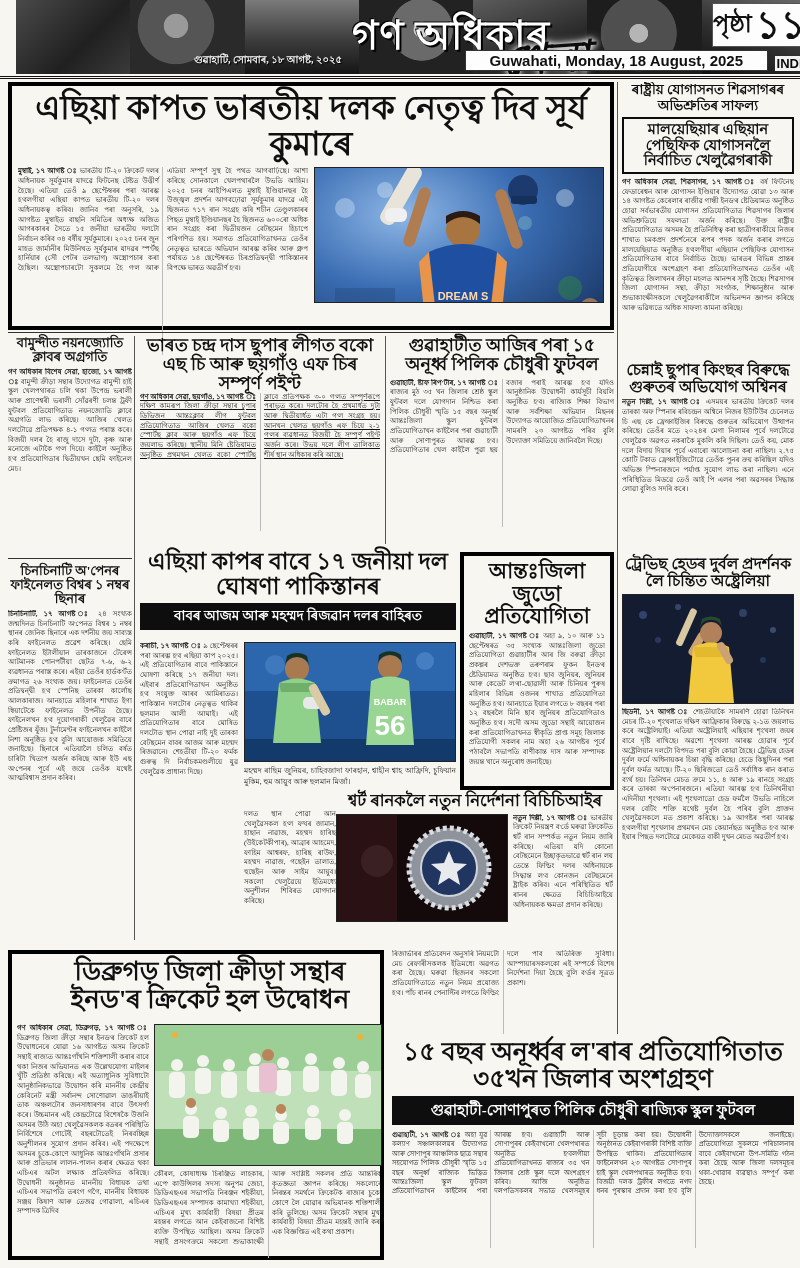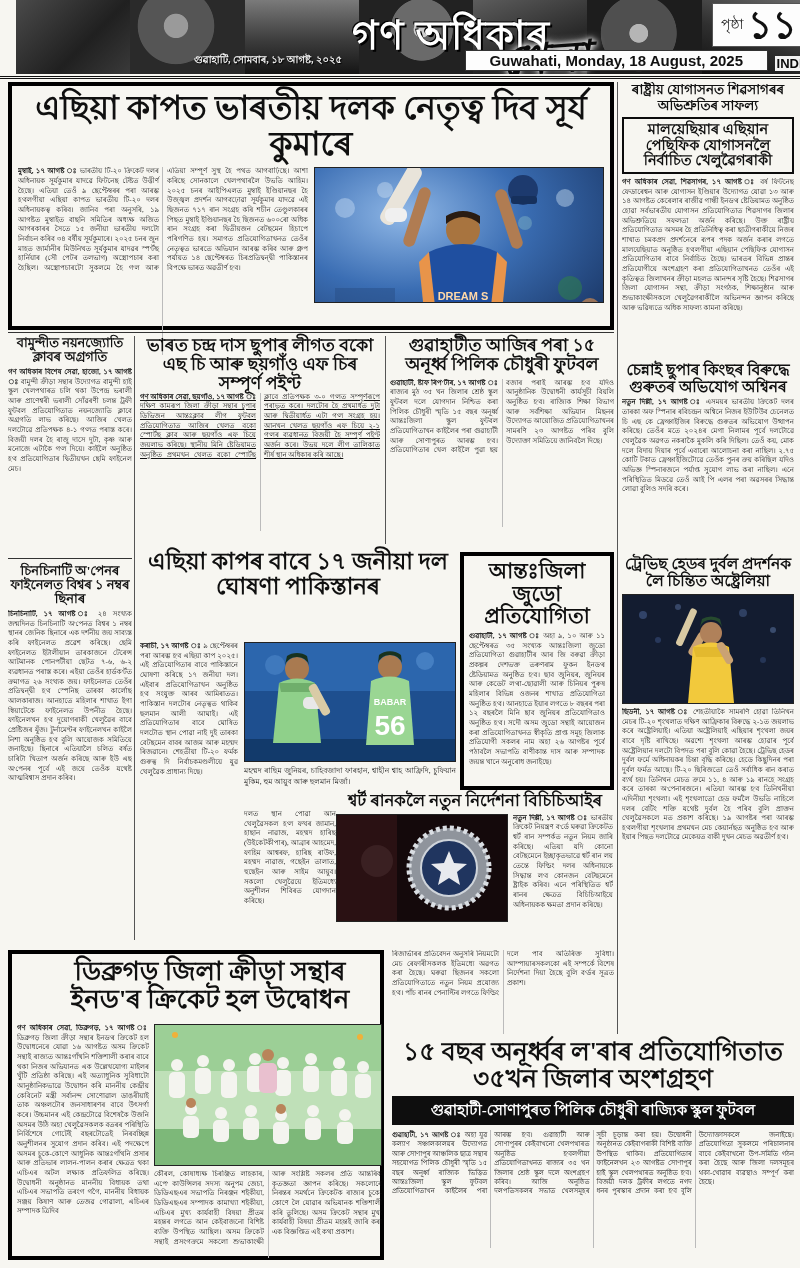--- a/index.html
+++ b/index.html
@@ -31,21 +31,21 @@
     text-shadow:0 0 5px #ffffff,0 0 10px #ffffff; transform:rotate(-4deg);
   }
   .mast-date-as {
     position:absolute; left:178px; top:52px; color:#f4f4f4; font-size:10px; font-weight:bold;
     text-shadow:1px 1px 1px #000;
   }
   .page-no-box {
     position:absolute; right:10px; top:3px; width:94px; height:44px; background:#fdfdfd;
     display:flex; align-items:center; justify-content:center; gap:4px; border:1px solid #555;
   }
-  .page-no-box .lbl { font-size:14px; font-weight:normal; }
+  .page-no-box .lbl { font-size:24px; font-weight:bold; }
   .page-no-box .num { font-size:38px; font-weight:bold; line-height:1; }
   .date-en-box {
     position:absolute; right:48px; top:50px; background:#fdfdfd; border:1px solid #333;
     font-family:"Liberation Sans", sans-serif; font-size:15px; font-weight:bold; padding:1px 24px;
   }
   .corner-india {
     position:absolute; right:2px; top:56px; background:#f2f2f2; color:#0a0a0a;
     font-family:"Liberation Sans", sans-serif; font-weight:bold; font-size:13px; padding:0 2px;
   }
   .mast-rule { position:absolute; left:0; top:76px; width:800px; height:3px;
@@ -274,20 +274,21 @@
   <div class="abs u15-box">
     <div class="hl u15-hl">গুৱাহাটীত আজিৰ পৰা ১৫ অনূৰ্ধ্ব পিলিক চৌধুৰী ফুটবল</div>
     <div class="body-t cols2 u15-body">
       <b class="dl">গুৱাহাটী, ষ্টাফ ৰিপ'ৰ্টাৰ, ১৭ আগষ্ট ঃ</b>
       <span>ৰাজ্যৰ মুঠ ৩৫ খন জিলাৰ শ্ৰেষ্ঠ স্কুল ফুটবল দলে যোগদান নিশ্চিত কৰা পিলিক চৌধুৰী স্মৃতি ১৫ বছৰ অনূৰ্ধ্ব আন্তঃজিলা স্কুল ফুটবল প্ৰতিযোগিতাখন কাইলৈৰ পৰা গুৱাহাটী আৰু সোণাপুৰত আৰম্ভ হ'ব। প্ৰতিযোগিতাৰ খেল কাইলৈ পুৱা ছয় বজাৰ পৰাই আৰম্ভ হ'ব যদিও আনুষ্ঠানিক উদ্বোধনী কাৰ্যসূচী বিয়লি অনুষ্ঠিত হ'ব। ৰাজ্যিক শিক্ষা বিভাগ আৰু সৰ্বশিক্ষা অভিযান মিছনৰ উদ্যোগত আয়োজিত প্ৰতিযোগিতাখনৰ সামৰণি ২৩ আগষ্টত পৰিব বুলি উদ্যোক্তা সমিতিয়ে জানিবলৈ দিছে।</span>
     </div>
   </div>
 
   <div class="abs pak">
     <div class="hl pak-hl">এছিয়া কাপৰ বাবে ১৭ জনীয়া দল ঘোষণা পাকিস্তানৰ</div>
+    <div class="bar-rev pak-bar">বাবৰ আজম আৰু মহম্মদ ৰিজৱান দলৰ বাহিৰত</div>
     <div class="body-t pak-colA">
       <b class="dl">কৰাচী, ১৭ আগষ্ট ঃ</b>
       <span>৯ ছেপ্টেম্বৰৰ পৰা আৰম্ভ হ'ব এছিয়া কাপ ২০২৫। এই প্ৰতিযোগিতাৰ বাবে পাকিস্তানে ঘোষণা কৰিছে ১৭ জনীয়া দল। এইবাৰ প্ৰতিযোগিতাখন অনুষ্ঠিত হ'ব সংযুক্ত আৰব আমিৰাতত। পাকিস্তান দলটোৰ নেতৃত্বত থাকিব ছলমান আলী আঘাই। এই প্ৰতিযোগিতাৰ বাবে ঘোষিত দলটোত স্থান পোৱা নাই দুই তাৰকা বেটছমেন বাবৰ আজম আৰু মহম্মদ ৰিজৱানে। শেহতীয়া টি-২০ ফৰ্মক গুৰুত্ব দি নিৰ্বাচকমণ্ডলীয়ে যুৱ খেলুৱৈক প্ৰাধান্য দিছে।</span>
     </div>
     <div class="photo pak-photo">
       <svg width="210" height="118" viewBox="0 0 210 118">
         <rect width="210" height="118" fill="#1e4f8f"></rect>
         <rect x="0" y="0" width="210" height="48" fill="#2c66ad"></rect>
         <circle cx="30" cy="22" r="10" fill="#4d86c8" opacity=".6"></circle>
           <circle cx="180" cy="18" r="9" fill="#578fd0" opacity=".6"></circle>

